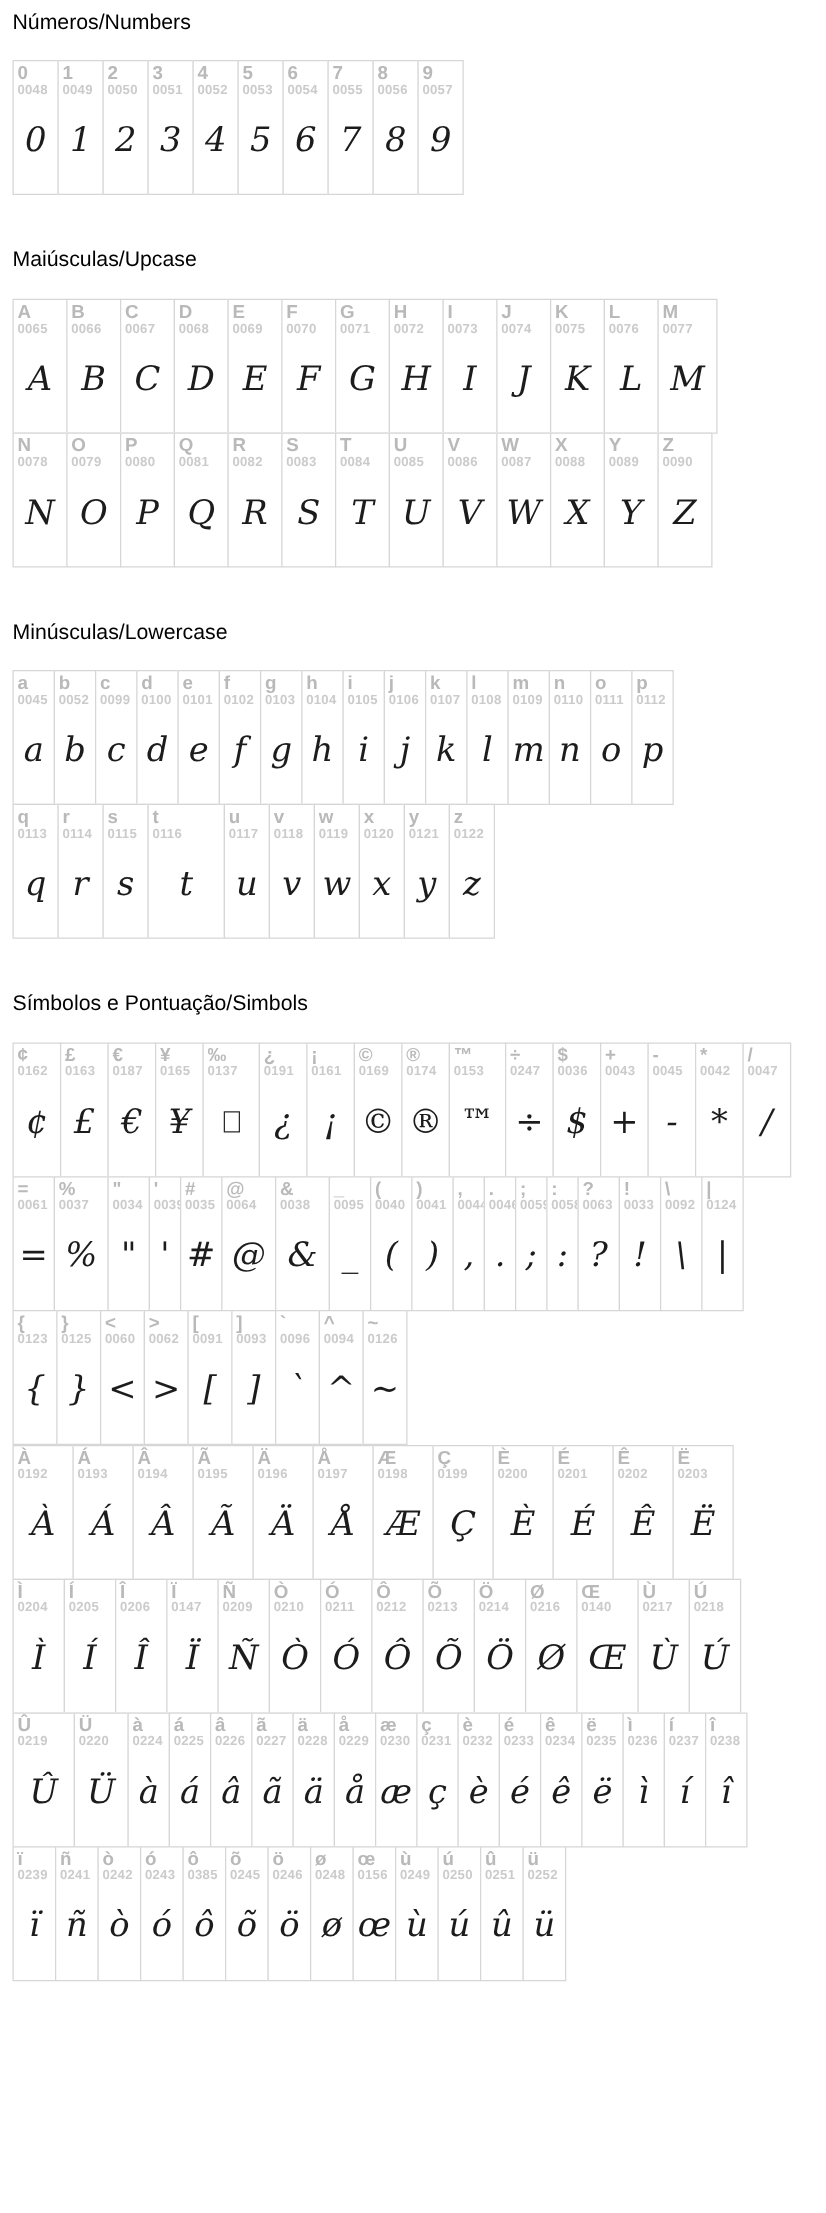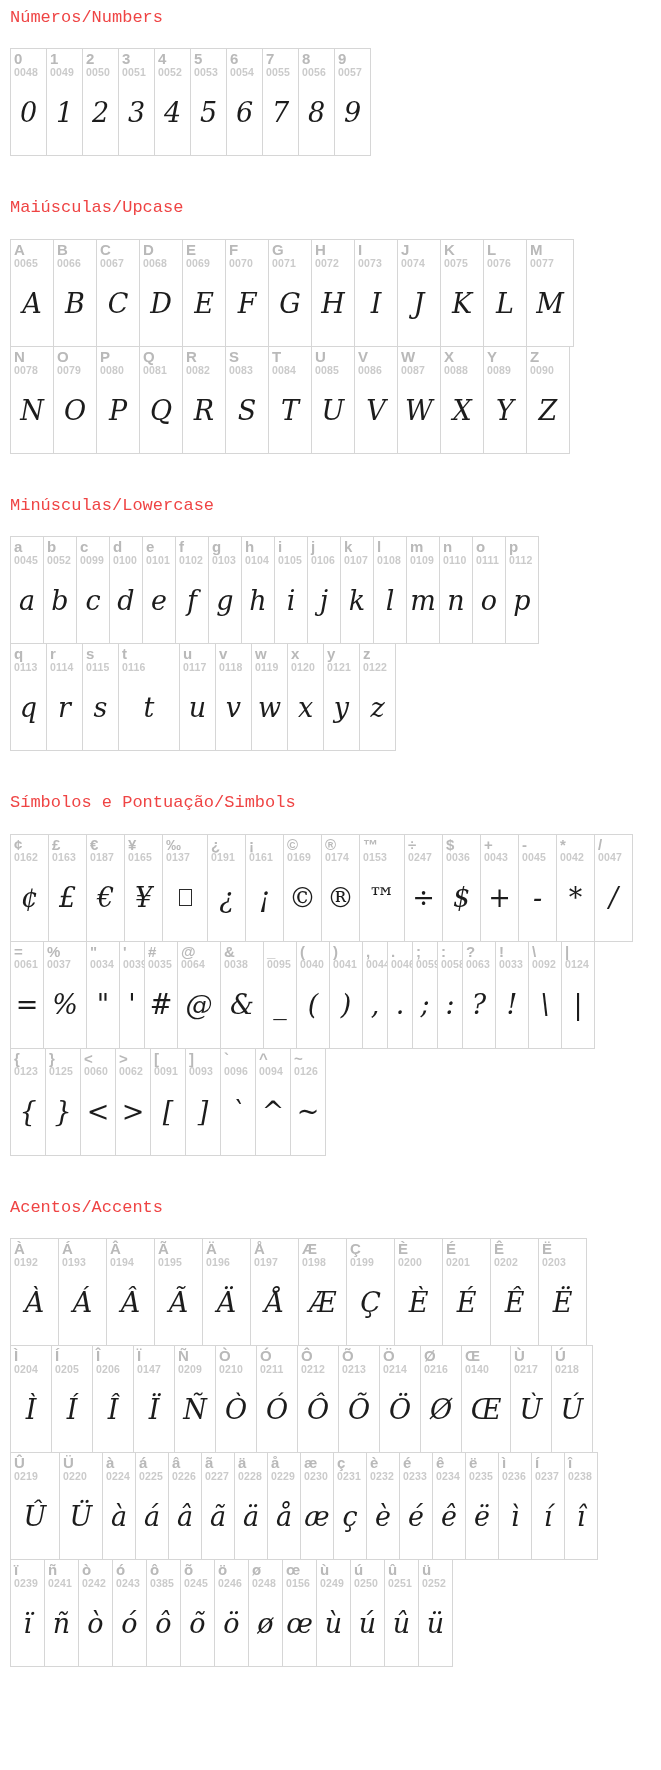--- a/index.html
+++ b/index.html
@@ -9,24 +9,24 @@
     font-family: "Liberation Sans", sans-serif;
   }
   .page {
     width: 661px;
     box-sizing: border-box;
     padding: 2px 8px 30px 10px;
     background: #ffffff;
   }
   .section { margin: 0; }
   .section-title {
-    font-family: Liberation Mono, monospace;
+    font-family: Liberation Sans, sans-serif;
     font-size: 17px;
     font-weight: 400;
-    color: #ef4444;
+    color: #000000;
     margin: 42px 0 20px 0;
     line-height: 1.2;
   }
   .section:first-child .section-title { margin-top: 6px; }
   .glyph-table {
     display: inline-block;
     vertical-align: top;
   }
   .glyph-row {
     display: flex;
@@ -828,21 +828,21 @@
               <div class="cell-glyph">^</div>
             </div>
             <div class="cell" style="width: 36px;">
               <div class="cell-head">
                 <span class="cell-label">~</span>
                 <span class="cell-code">0126</span>
               </div>
               <div class="cell-glyph">~</div>
             </div>
           </div></div></section>
-      <section class="section"><h2 class="section-title">Acentos/Accents</h2><div class="glyph-table"><div class="glyph-row">
+      <section class="section"><div class="glyph-table"><div class="glyph-row">
             <div class="cell" style="width: 49px;">
               <div class="cell-head">
                 <span class="cell-label">À</span>
                 <span class="cell-code">0192</span>
               </div>
               <div class="cell-glyph">À</div>
             </div>
             <div class="cell" style="width: 49px;">
               <div class="cell-head">
                 <span class="cell-label">Á</span>

